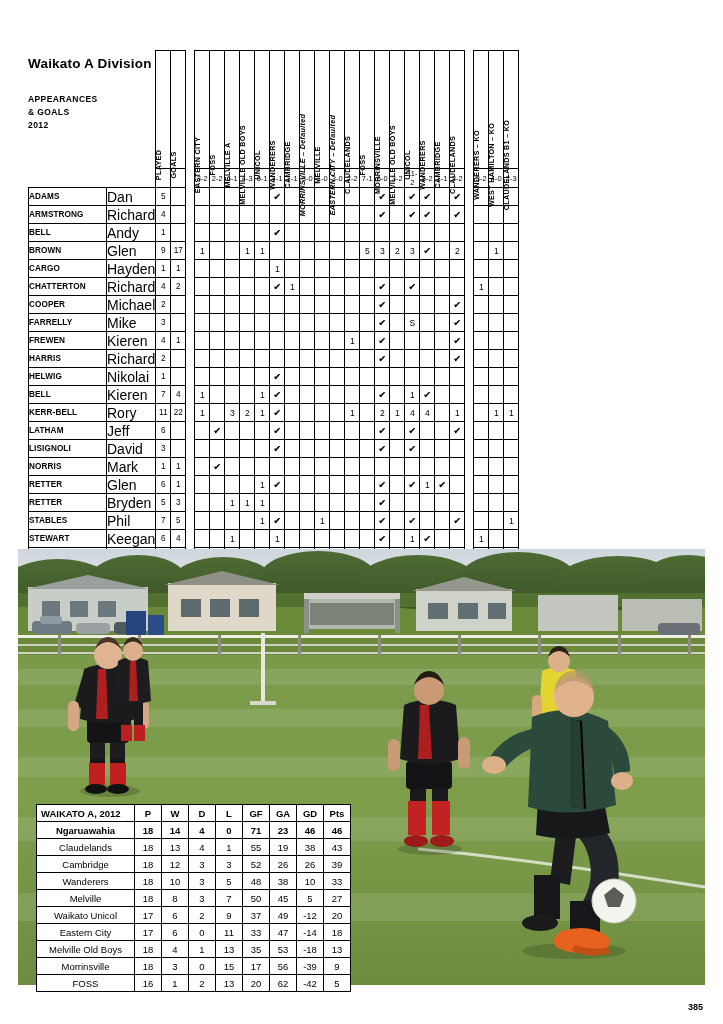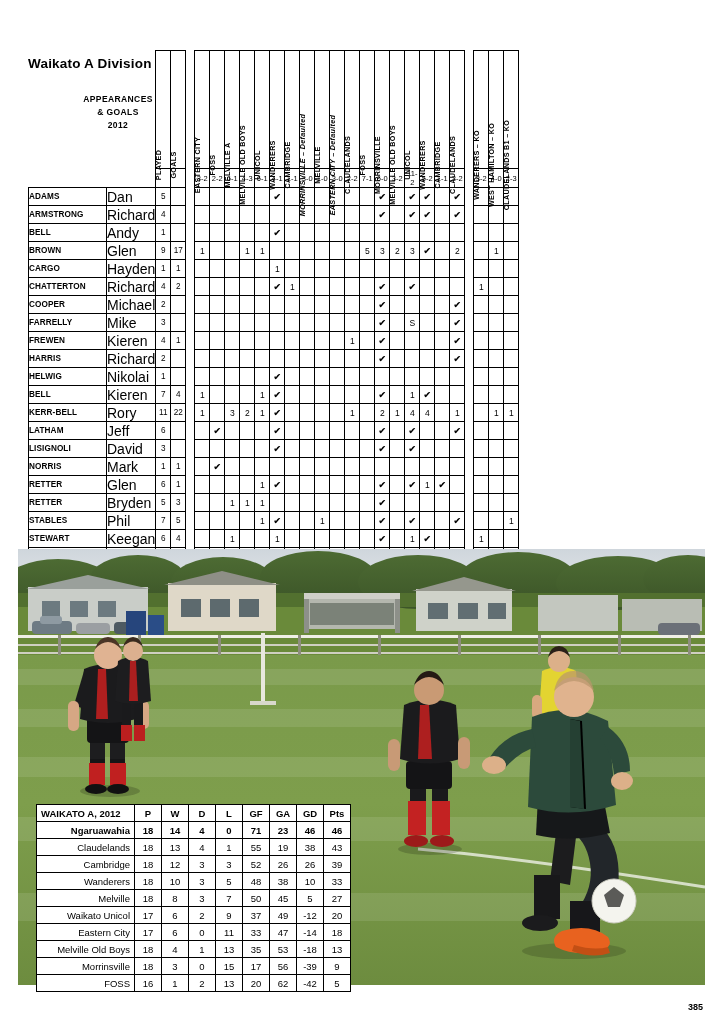--- a/index.html
+++ b/index.html
@@ -20,21 +20,21 @@
     width:687px; height:520px;
   }
   table.grid { border-collapse:collapse; }
 
   
   #hdr-block { position:absolute; left:10px; top:20px; width:180px; }
   .title {
     font-size:13.5px; font-weight:bold; letter-spacing:.2px;
   }
   .subtitle {
-    margin-top:22px; text-align:center; font-size:8.5px; font-weight:bold;
+    margin-top:22px; font-size:8.5px; font-weight:bold;
     line-height:1.55; letter-spacing:.4px;
   }
 
   
   #apps-table { position:absolute; left:10px; top:14px; }
   #apps-table td, #apps-table th { border:1px solid #000; padding:0; }
 
   .vhead {
     height:118px;
     width:15px;
@@ -90,21 +90,21 @@
   #league td, #league th {
     border:1px solid #000;
     height:17px;
     padding:0 4px;
     background:#fff;
   }
   #league th { font-weight:bold; font-size:9.5px; }
   #league .teamcol { width:98px; text-align:left; }
   #league .nc { width:27px; text-align:center; }
   #league tr.bold td { font-weight:bold; }
-  #league td.teamcol { text-align:right; }
+  #league td.teamcol { text-align:center; }
 
   
   #pageno {
     position:absolute; right:20px; bottom:12px;
     font-size:9px; font-weight:bold;
   }
 </style>
 </head>
 <body>
 

